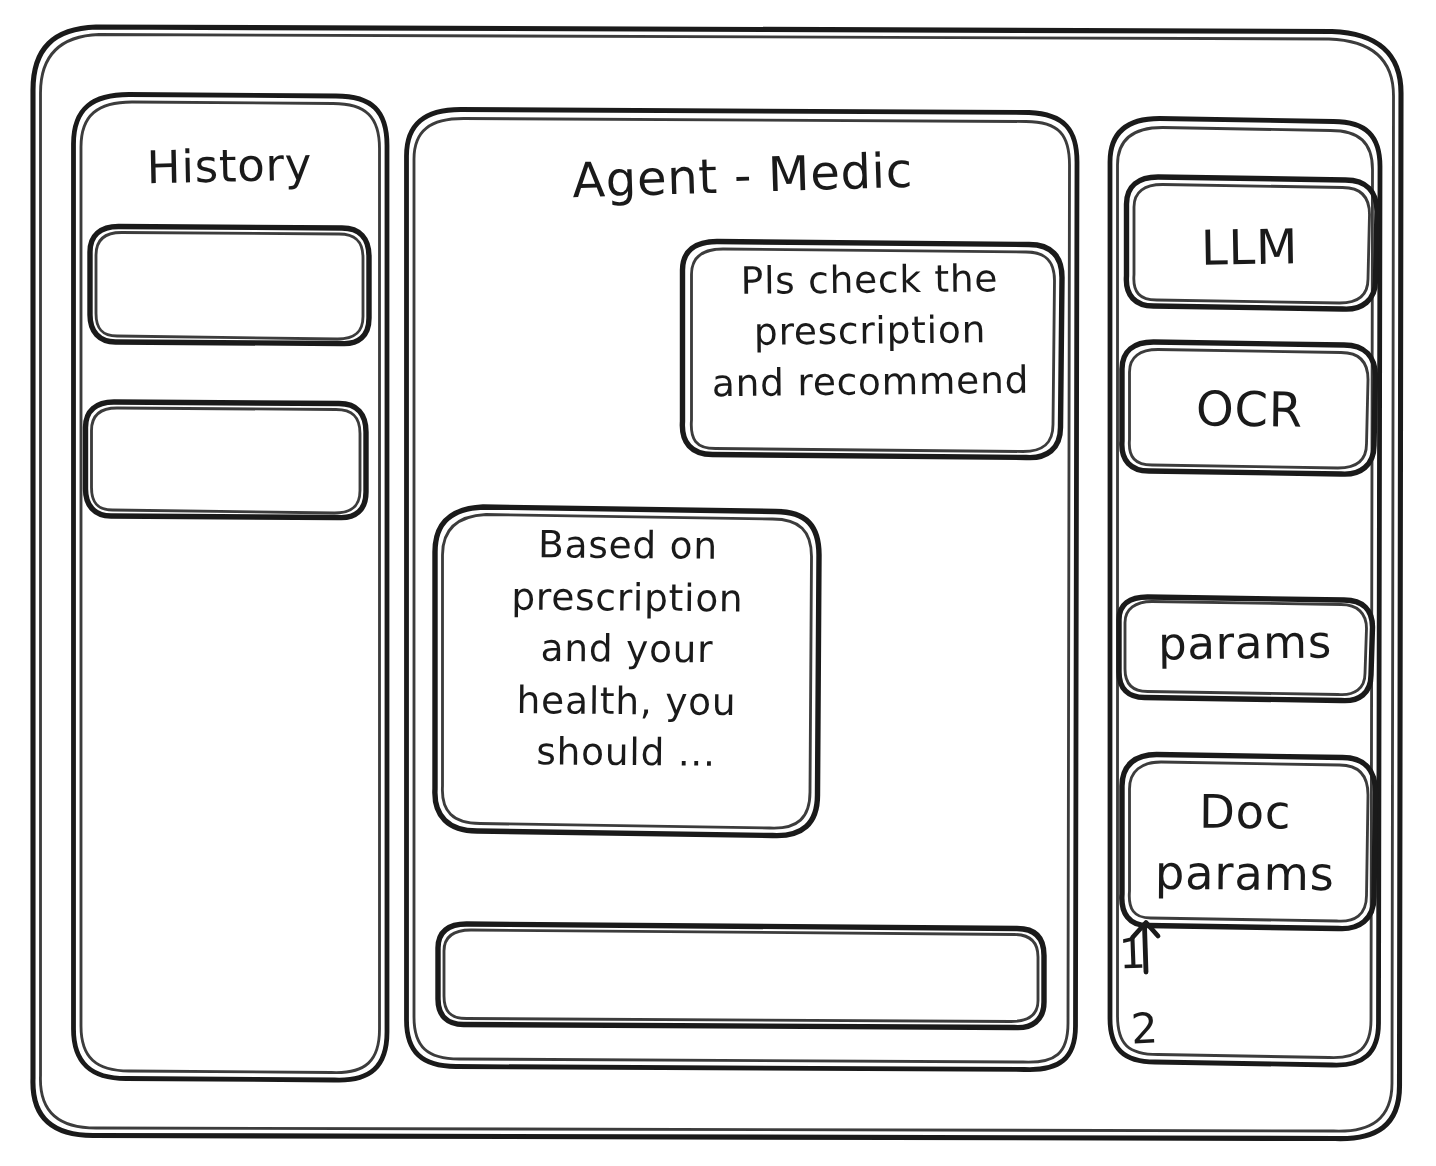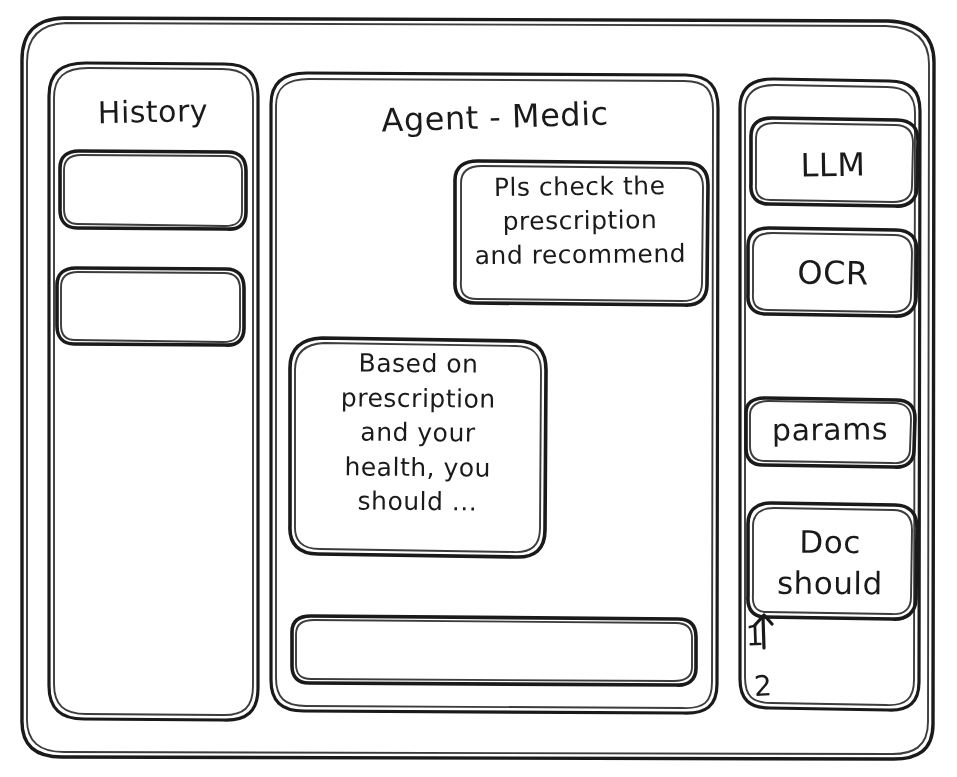--- a/index.html
+++ b/index.html
@@ -218,17 +218,17 @@
 health, you
 should ...</div>
 
 <div class="lbl" id="tool-llm-label">LLM</div>
 
 <div class="lbl" id="tool-ocr-label">OCR</div>
 
 <div class="lbl" id="tool-params-label">params</div>
 
 <div class="lbl" id="tool-docsource-label">Doc
-should</div>
+params</div>
 
 <div class="lbl" id="doc-item-1">1</div>
 
 <div class="lbl" id="doc-item-2">2</div>
 
 </body></html>

